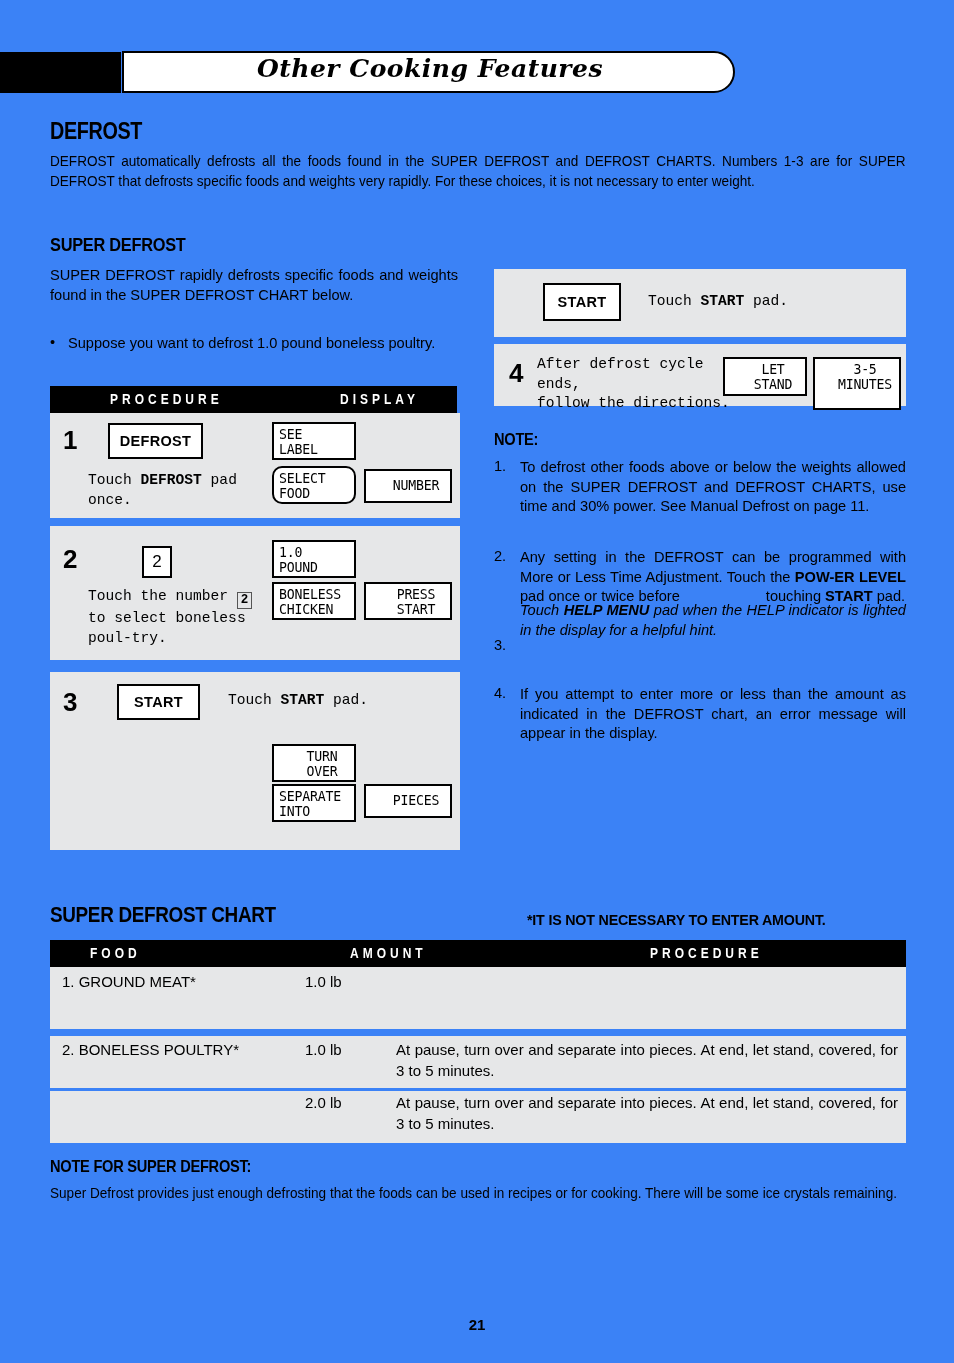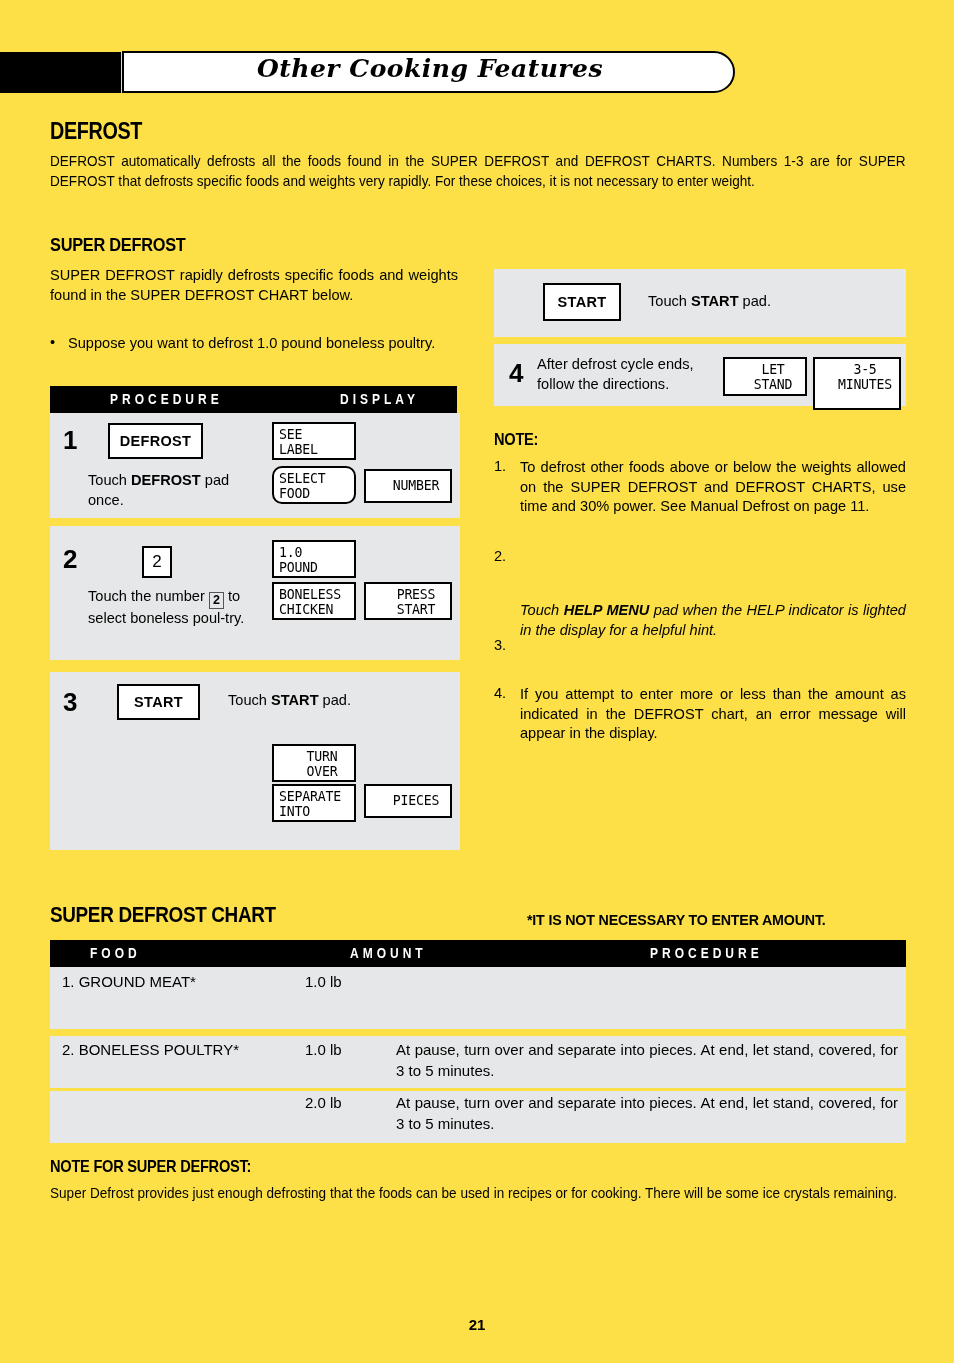--- a/index.html
+++ b/index.html
@@ -8,21 +8,21 @@
     background: #ffffff;
   }
   body {
     font-family: "Liberation Sans", sans-serif;
     color: #000000;
   }
   #page {
     position: relative;
     width: 954px;
     height: 1363px;
-    background: #fde047;
+    background: #3b82f6;
     overflow: hidden;
   }
 
   
   .hdr-black {
     position: absolute;
     left: 0; top: 52px;
     width: 121px; height: 41px;
     background: #000000;
   }
@@ -148,20 +148,21 @@
     line-height: 15px;
     letter-spacing: -0.2px;
     padding: 3px 4px 2px 5px;
     text-align: left;
   }
   .disp.ctr { text-align: center; padding-left: 20px; }
   .steptxt {
     position: absolute;
     font-size: 14.6px;
     line-height: 19.5px;
+    font-family: Liberation Mono, monospace;
   }
 
   
   .chart-head {
     position: absolute;
     background: #000000;
     color: #ffffff;
     height: 27px;
   }
   .chart-head span {
@@ -285,20 +286,21 @@
       <div>3-5</div>
       <div>MINUTES</div>
     </div>
 
   <div class="h2" style="left:494px; top:430px; font-size:17px;">NOTE:</div>
 
   <div style="position:absolute; left:494px; top:458px; font-size:14.6px;">1.</div>
   <div class="para" style="left:520px; top:458px; width:386px;">To defrost other foods above or below the weights allowed on the SUPER DEFROST and  DEFROST CHARTS, use time and 30% power. See Manual Defrost on page 11.</div>
 
   <div style="position:absolute; left:494px; top:548px; font-size:14.6px;">2.</div>
+  <div class="para" style="left:520px; top:548px; width:386px;"><span>Any setting in the DEFROST can be programmed with More or Less Time Adjustment. Touch the </span><b>POW-ER LEVEL</b><span> pad once or twice before</span><span style="display:inline-block; width:86px;"></span><span>touching </span><b>START</b><span> pad.</span></div>
 
   <div style="position:absolute; left:494px; top:637px; font-size:14.6px;">3.</div>
   <div class="para" style="left:520px; top:601px; width:386px;font-style:italic;"><span>Touch </span><b>HELP MENU</b><span> pad when the HELP indicator is lighted in the display for a helpful hint.</span></div>
 
   <div style="position:absolute; left:494px; top:685px; font-size:14.6px;">4.</div>
   <div class="para" style="left:520px; top:685px; width:386px;">If you attempt to enter more or less than the amount as indicated in the DEFROST chart, an error message will appear in the display.</div>
 
   <div class="h1" style="left:50px; top:902px; font-size:22px;">SUPER DEFROST CHART</div>
   <div class="starnote" style="left:527px; top:911px;">*IT IS NOT NECESSARY TO ENTER AMOUNT.</div>
 

